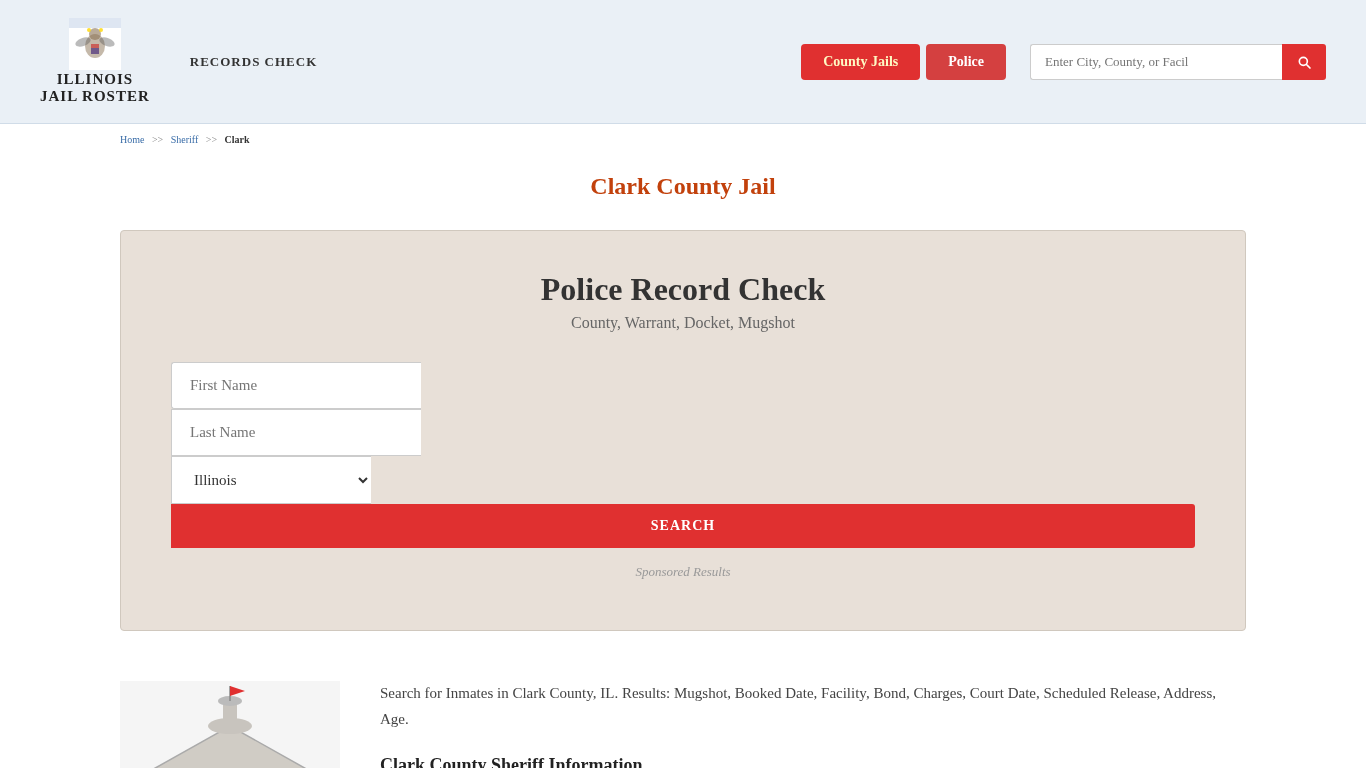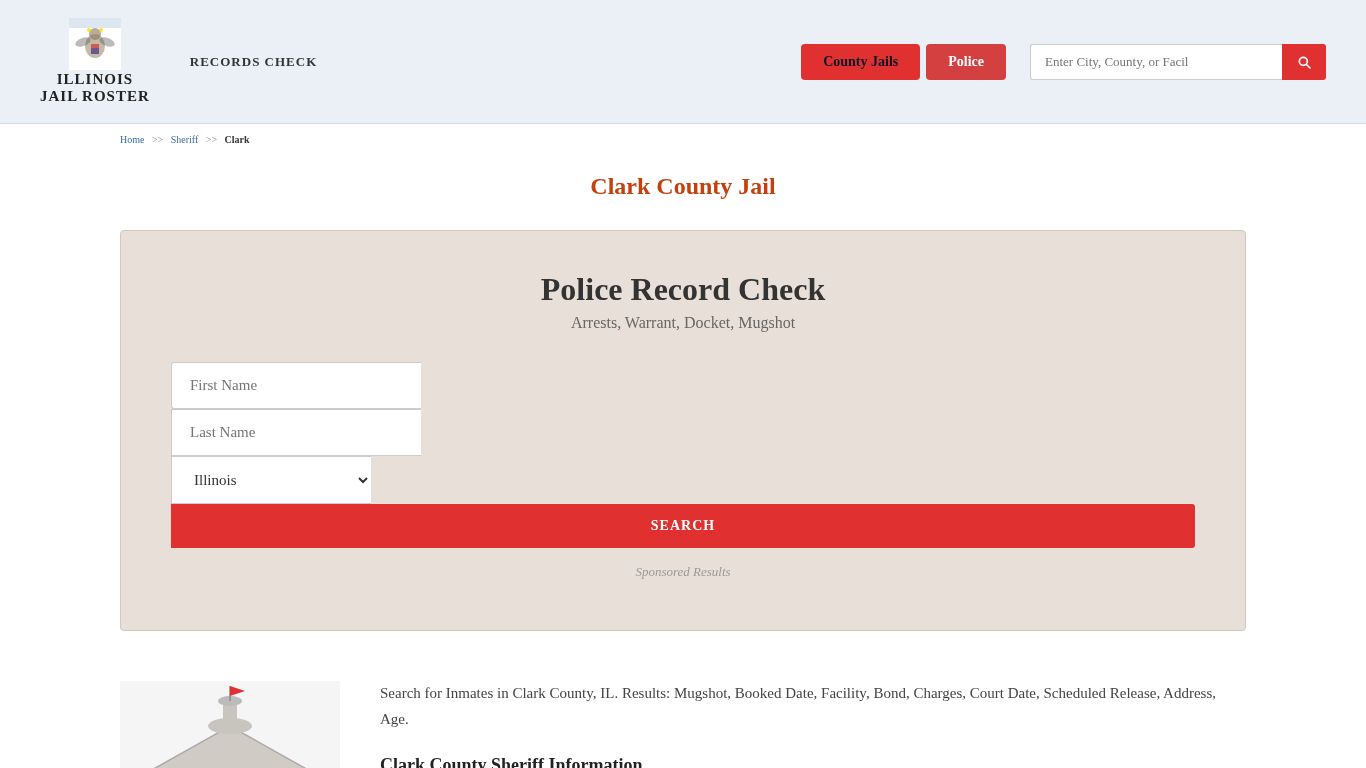--- a/index.html
+++ b/index.html
@@ -60,21 +60,21 @@
       padding: 10px 22px;
       font-size: 14px;
       font-weight: bold;
       border: none;
       border-radius: 4px;
       cursor: pointer;
       font-family: Georgia, serif;
     }
     .nav-btn-county {
       background: #e03030;
-      color: #0f172a;
+      color: #fef9c3;
     }
     .nav-btn-police {
       background: #d44040;
       color: #fff;
     }
     .search-bar {
       display: flex;
       align-items: center;
       margin-left: 18px;
     }
@@ -287,21 +287,21 @@
   <span class="sep">&gt;&gt;</span>
   <a href="#">Sheriff</a>
   <span class="sep">&gt;&gt;</span>
   <span class="current">Clark</span>
 </nav>
 
 <h1 class="page-title">Clark County Jail</h1>
 
 <div class="record-check-box">
   <h2>Police Record Check</h2>
-  <p class="subtitle">Arrests, Warrant, Docket, Mugshot</p>
+  <p class="subtitle">County, Warrant, Docket, Mugshot</p>
   <div class="search-form">
     <input type="text" placeholder="First Name" style="">
     <input type="text" placeholder="Last Name" style="">
     <select>
       <option>Illinois</option>
     </select>
     <button class="search-submit">SEARCH</button>
   </div>
   <p class="sponsored-label">Sponsored Results</p>
 </div>

